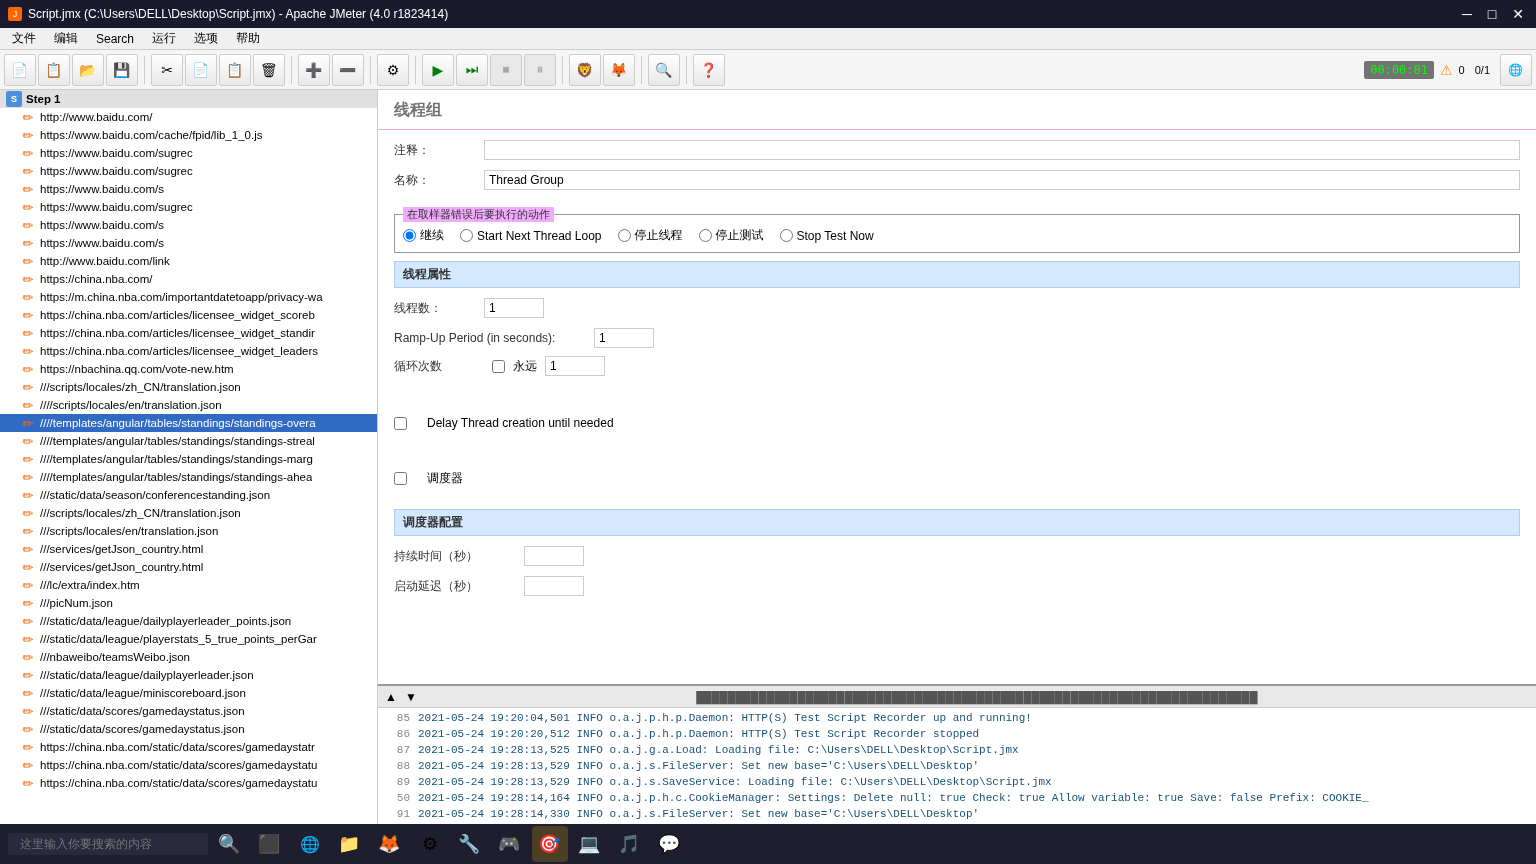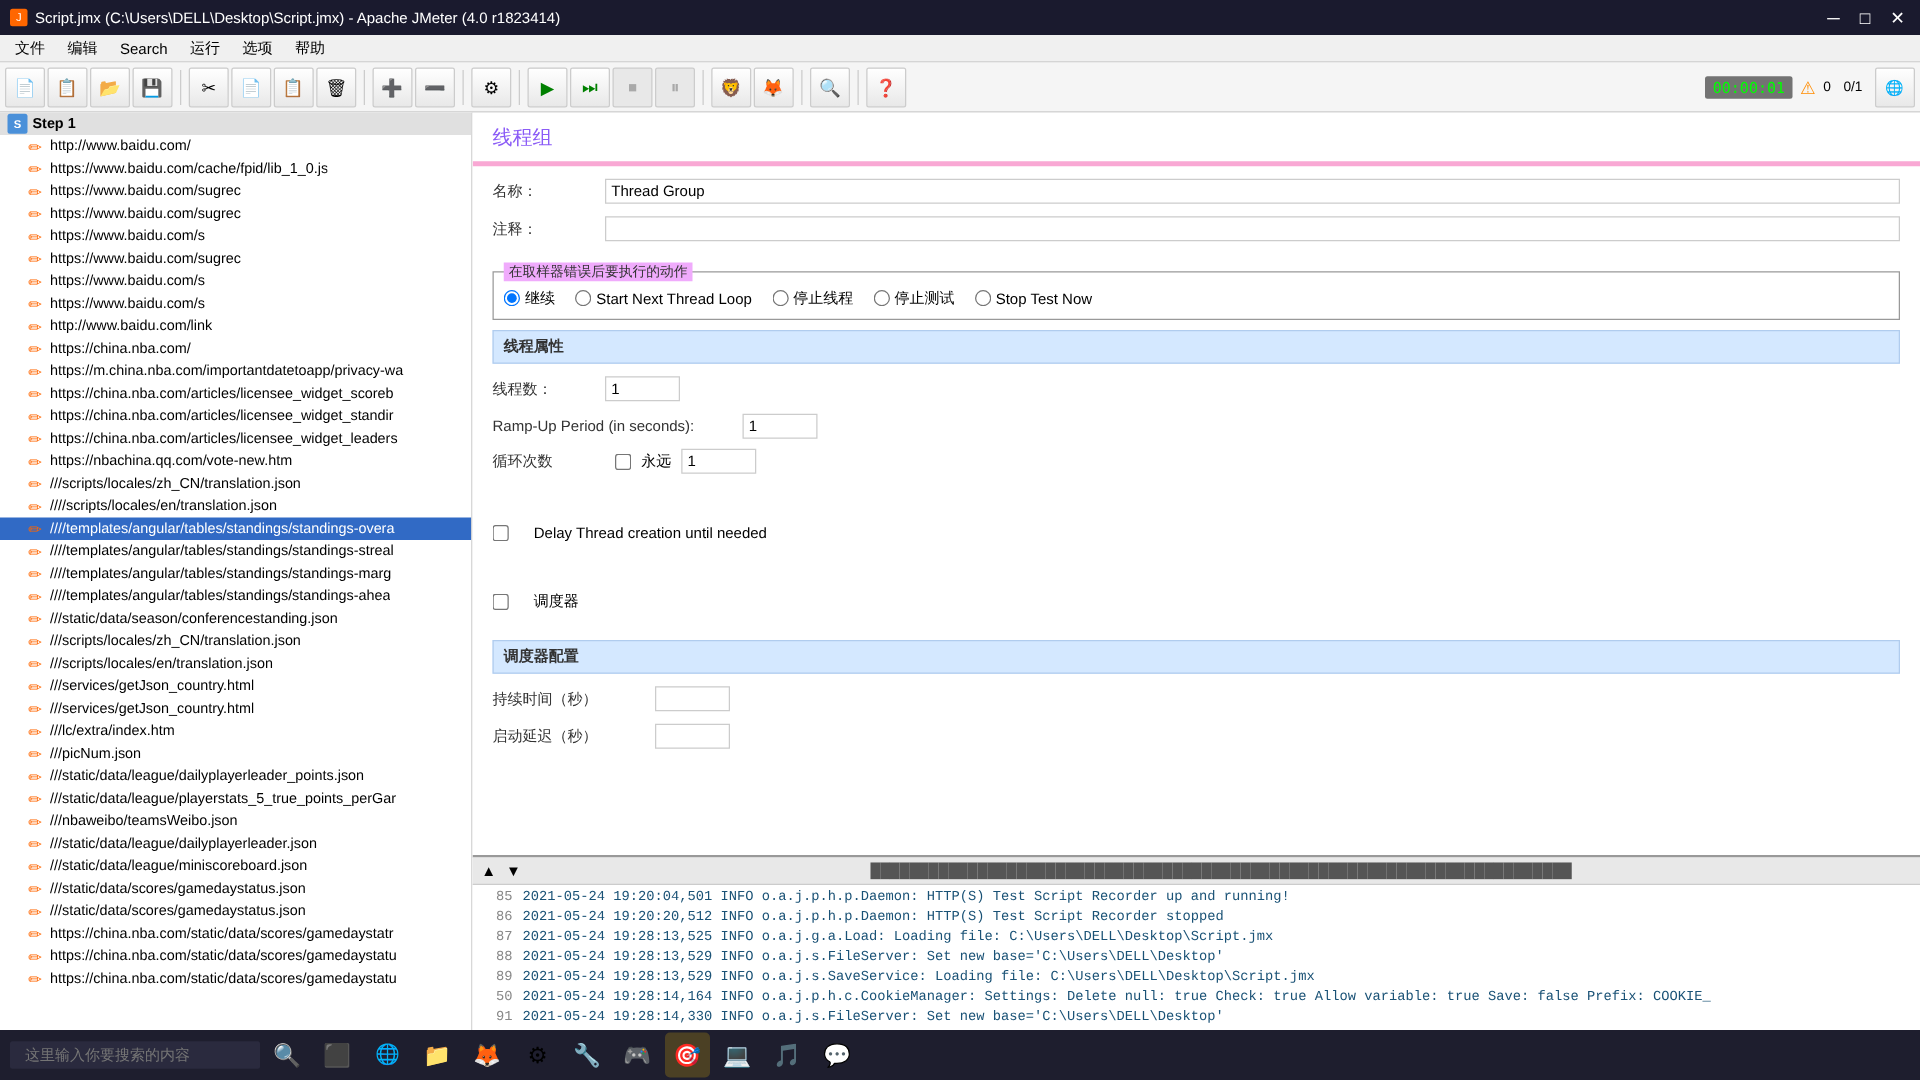--- a/index.html
+++ b/index.html
@@ -191,24 +191,24 @@
     
     .config-panel {
       flex: 1;
       background: white;
       padding: 0;
       overflow-y: auto;
     }
 
     .panel-title {
       font-size: 16px;
-      font-weight: normal;
+      font-weight: bold;
       padding: 10px 16px 8px 16px;
-      color: #8b5cf6;
-      border-bottom: 4px solid #f9a8d4;
+      color: #737373;
+      border-bottom: 1px solid #f9a8d4;
       background: white;
     }
 
     .form-section {
       padding: 8px 16px;
     }
 
     .form-row {
       display: flex;
       align-items: center;
@@ -609,26 +609,26 @@
       </div>
   </div>
 
   <div class="right-panel">
 
     <div class="config-panel">
       <div class="panel-title">线程组</div>
 
       <div class="form-section">
         <div class="form-row">
+          <label class="form-label">注释：</label>
+          <input class="form-input" type="text" style="">
+        </div>
+        <div class="form-row">
           <label class="form-label">名称：</label>
           <input class="form-input" type="text" value="Thread Group" style="">
-        </div>
-        <div class="form-row">
-          <label class="form-label">注释：</label>
-          <input class="form-input" type="text" style="">
         </div>
       </div>
 
       <div class="error-action-box">
         <span class="error-action-title">在取样器错误后要执行的动作</span>
         <div class="radio-row">
           <label class="radio-item">
             <input type="radio" name="errorAction" checked="" style="">
             <span>继续</span>
           </label>

